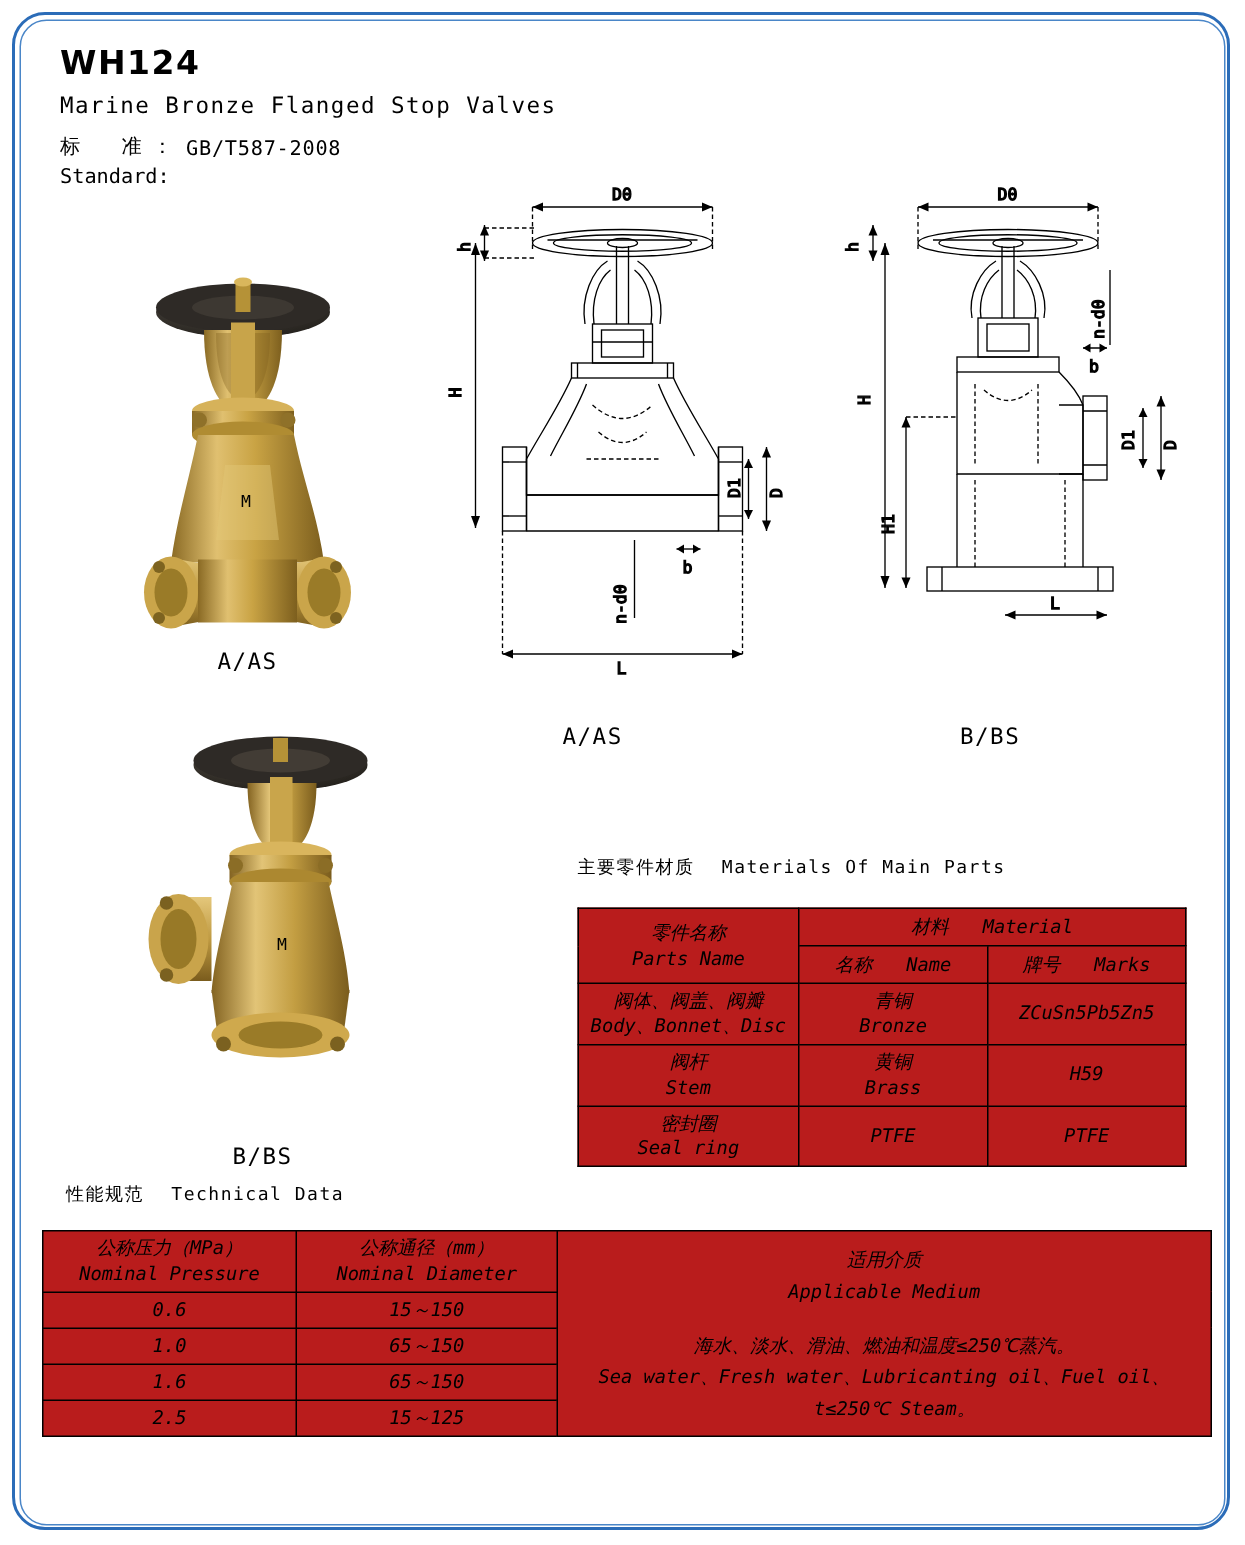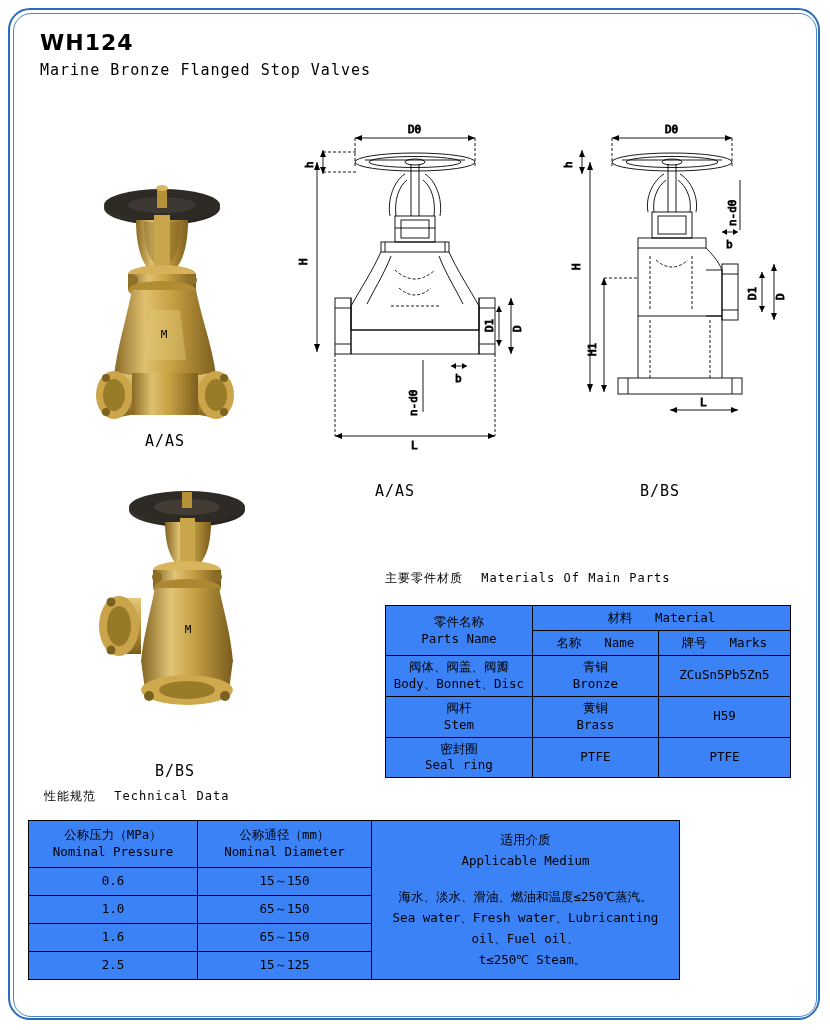--- a/index.html
+++ b/index.html
@@ -101,21 +101,22 @@
     position: absolute;
     font-size: 12px;
     letter-spacing: 1px;
   }
   .section-title .cn { margin-right: 10px; }
 
   
   table {
     border-collapse: collapse;
     font-size: 12.5px;
-    background: #3b82f6;
+    background: #b91c1c;
+    font-style: italic;
   }
   table td, table th {
     border: 1px solid #000;
     text-align: center;
     font-weight: normal;
     padding: 3px 4px;
     line-height: 1.35;
   }
   .materials-table {
     position: absolute;
@@ -123,21 +124,21 @@
     top: 605px;
     width: 406px;
   }
   .materials-table td, .materials-table th {
     height: 18px;
   }
   .tech-table {
     position: absolute;
     left: 28px;
     top: 820px;
-    width: 652px;
+    width: 780px;
   }
   .tech-table td, .tech-table th {
     height: 17px;
   }
   .medium-cell {
     text-align: center;
     line-height: 1.7;
     font-size: 12.5px;
     padding: 8px 8px;
   }
@@ -152,20 +153,27 @@
 </style>
 </head>
 <body>
 
 <div class="page-frame"></div>
 <div class="page-frame-inner"></div>
 
 <div class="header">
   <div class="model-code">WH124</div>
   <div class="title-en">Marine Bronze Flanged Stop Valves</div>
+  <div class="standard-block">
+    <div class="standard-label">
+      <div>标　准：</div>
+      <div>Standard:</div>
+    </div>
+    <div class="standard-value">GB/T587-2008</div>
+  </div>
 </div>
 
 <div class="photo" style="left:40px; top:160px; width:250px; height:265px;">
   <svg width="250" height="265" viewBox="0 0 250 265">
     <defs>
       <linearGradient id="brass1" x1="0" y1="0" x2="1" y2="0">
         <stop offset="0%" stop-color="#8a6a24"></stop>
         <stop offset="30%" stop-color="#e0c070"></stop>
         <stop offset="55%" stop-color="#c9a344"></stop>
         <stop offset="100%" stop-color="#7d5f1e"></stop>

